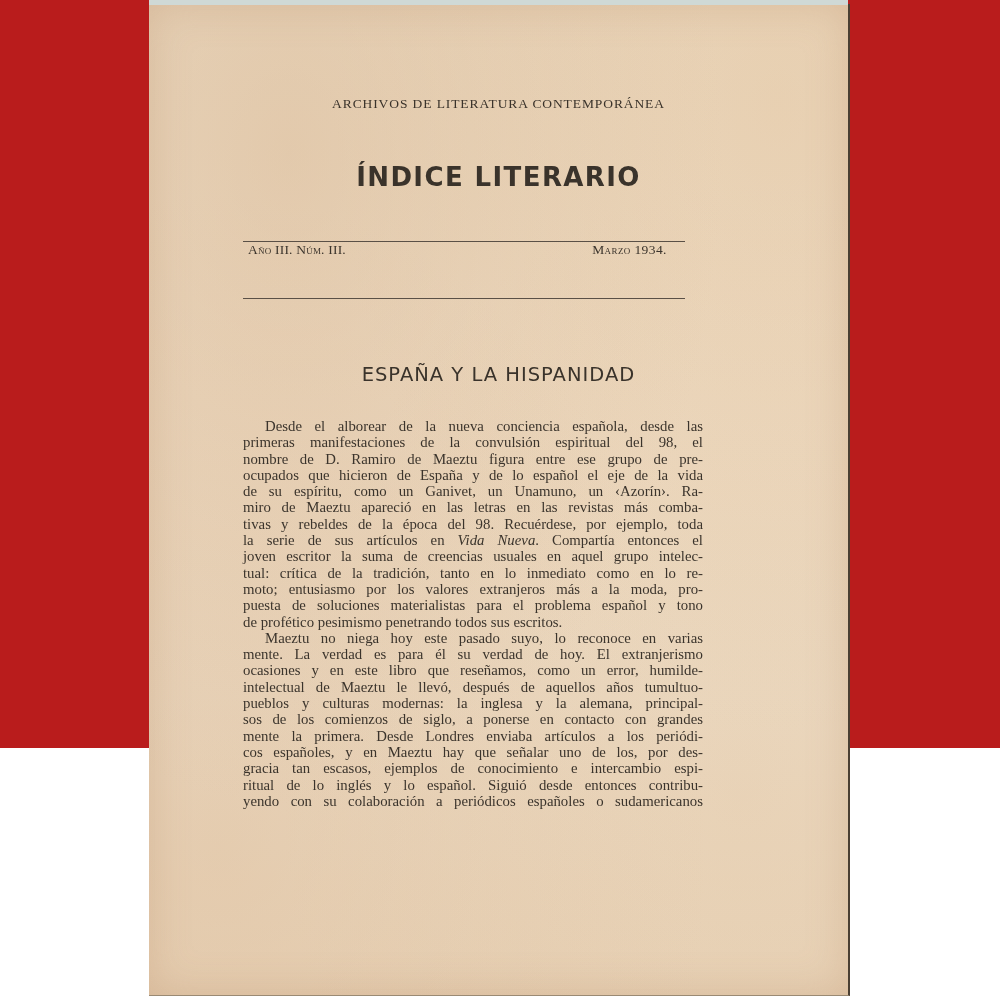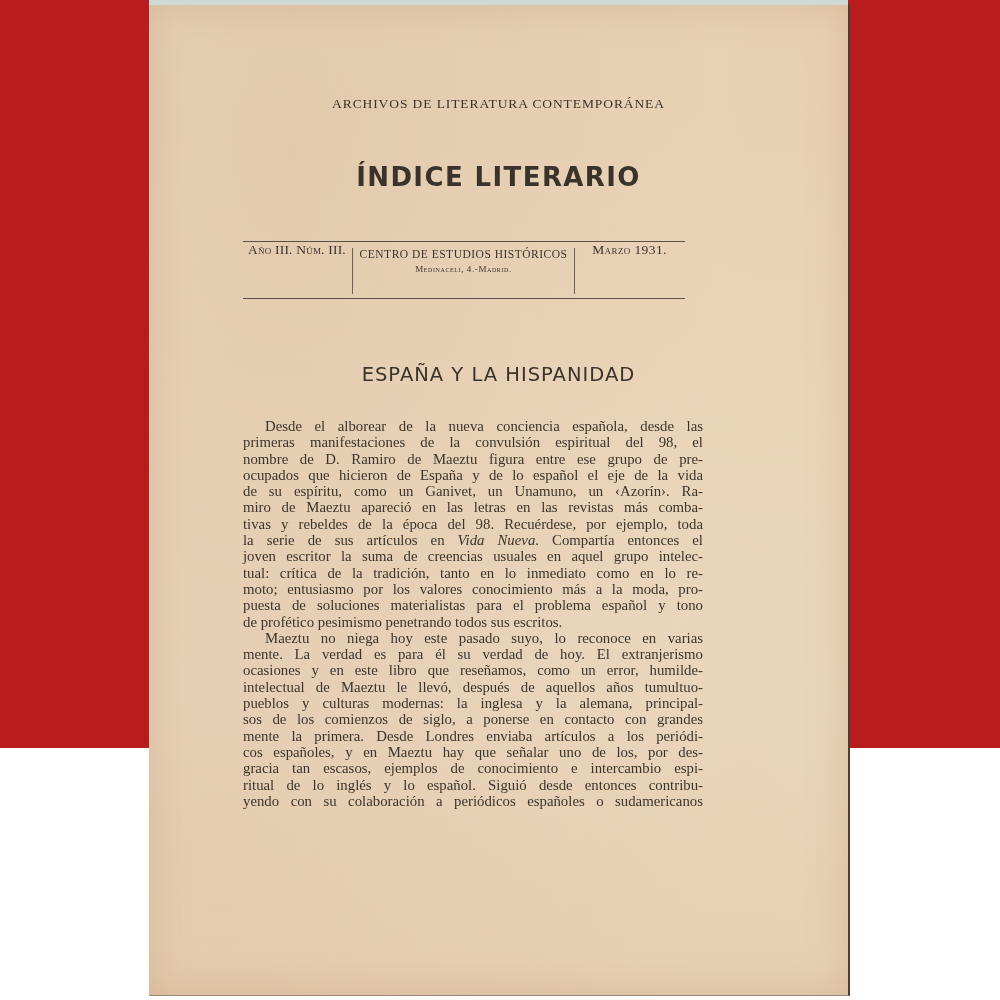--- a/index.html
+++ b/index.html
@@ -130,44 +130,40 @@
   <div class="page">
 
     <div class="series-title">ARCHIVOS DE LITERATURA CONTEMPORÁNEA</div>
 
     <div class="journal-title sans-title">ÍNDICE LITERARIO</div>
 
     <div class="masthead">
       <div class="mh-cell mh-left">
         <span class="sc">Año III. Núm. III.</span>
       </div>
-      <div class="mh-cell mh-mid">
-        <span class="org">CENTRO DE ESTUDIOS HISTÓRICOS</span>
-        <span class="addr">Medinaceli, 4.-Madrid.</span>
-      </div>
       <div class="mh-cell mh-right">
-        <span class="sc">Marzo 1931.</span>
+        <span class="sc">Marzo 1934.</span>
       </div>
     </div>
 
     <div class="article-title sans-title">ESPAÑA Y LA HISPANIDAD</div>
 
     <div class="body-text">
       <div>
         <span class="line indent">Desde el alborear de la nueva conciencia española, desde las</span>
         <span class="line">primeras manifestaciones de la convulsión espiritual del 98, el</span>
         <span class="line">nombre de D. Ramiro de Maeztu figura entre ese grupo de pre-</span>
         <span class="line">ocupados que hicieron de España y de lo español el eje de la vida</span>
         <span class="line">de su espíritu, como un Ganivet, un Unamuno, un ‹Azorín›. Ra-</span>
         <span class="line">miro de Maeztu apareció en las letras en las revistas más comba-</span>
         <span class="line">tivas y rebeldes de la época del 98. Recuérdese, por ejemplo, toda</span>
         <span class="line"><span>la serie de sus artículos en </span><em>Vida Nueva</em><span>. Compartía entonces el</span></span>
         <span class="line">joven escritor la suma de creencias usuales en aquel grupo intelec-</span>
         <span class="line">tual: crítica de la tradición, tanto en lo inmediato como en lo re-</span>
-        <span class="line">moto; entusiasmo por los valores conocimiento más a la moda, pro-</span>
+        <span class="line">moto; entusiasmo por los valores extranjeros más a la moda, pro-</span>
         <span class="line">puesta de soluciones materialistas para el problema español y tono</span>
         <span class="line last">de profético pesimismo penetrando todos sus escritos.</span>
       </div>
       <div>
         <span class="line indent">Maeztu no niega hoy este pasado suyo, lo reconoce en varias</span>
         <span class="line">mente. La verdad es para él su verdad de hoy. El extranjerismo</span>
         <span class="line">ocasiones y en este libro que reseñamos, como un error, humilde-</span>
         <span class="line">intelectual de Maeztu le llevó, después de aquellos años tumultuo-</span>
         <span class="line">pueblos y culturas modernas: la inglesa y la alemana, principal-</span>
         <span class="line">sos de los comienzos de siglo, a ponerse en contacto con grandes</span>

